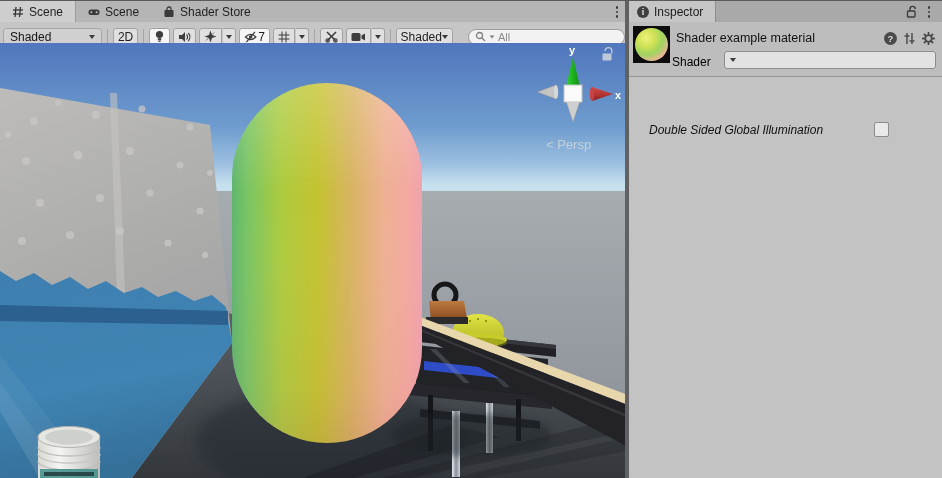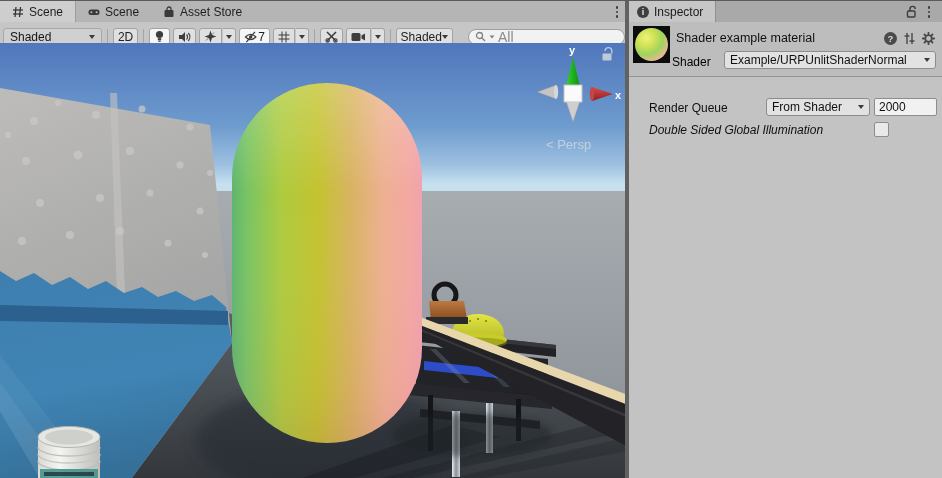--- a/index.html
+++ b/index.html
@@ -18,21 +18,21 @@
 
   #toolbar { position:absolute; left:0; top:21px; width:100%; height:30px; background:#c6c6c6; border-bottom:1px solid #8f8f8f; display:flex; align-items:center; padding:0 3px; gap:3px; }
   .tbtn { height:17px; background:#e0e0e0; border:1px solid #a3a3a3; border-radius:3px; display:flex; align-items:center; justify-content:center; padding:0 4px; color:#222; }
   .tbtn.on { background:#f6f6f6; }
   .tbtn.arrbtn { padding:0 3px; margin-left:-2px; border-left:none; border-top-left-radius:0; border-bottom-left-radius:0; }
   .tbtn.iconright { border-top-right-radius:0; border-bottom-right-radius:0; }
   .dropdown-flat { height:17px; width:122px; background:#d0d0d0; border:1px solid #a8a8a8; border-radius:3px; display:flex; align-items:center; justify-content:space-between; padding:0 6px; }
   .arr { width:0; height:0; border-left:3.5px solid transparent; border-right:3.5px solid transparent; border-top:4.5px solid #3b3b3b; }
   .vsep { width:1px; height:15px; background:#a5a5a5; margin:0 2px; }
   #search-wrap { margin-left:12px; height:16px; width:166px; background:#f2f2f2; border:1px solid #9e9e9e; border-radius:9px; display:flex; align-items:center; padding:0 6px; gap:3px; }
-  #search-wrap input { border:none; outline:none; background:transparent; width:120px; font-size:14px; font-family:"Liberation Sans",sans-serif; color:#333; }
+  #search-wrap input { border:none; outline:none; background:transparent; width:120px; font-size:11px; font-family:"Liberation Sans",sans-serif; color:#333; }
   #search-wrap input::placeholder { color:#8b8b8b; }
 
   #viewport { position:absolute; left:0; top:42px; width:628px; height:436px; display:block; }
 
   
   #divider { position:absolute; left:625px; top:0; width:4px; height:478px; background:#616161; }
 
   
   #inspector { position:absolute; left:629px; top:0; width:313px; height:478px; background:#c3c3c3; }
   #insp-tabstrip { position:absolute; left:0; top:0; width:100%; height:21px; background:#a9a9a9; }
@@ -85,21 +85,21 @@
           <circle cx="3.4" cy="6.2" r="1" fill="#bdbdbd"></circle>
             <circle cx="8.6" cy="6.2" r="1" fill="#bdbdbd"></circle>
         </svg>
         <span>Scene</span>
       </div>
       <div class="tab">
         <svg class="ticon" viewBox="0 0 12 12">
           <rect x="1.5" y="4" width="9" height="7" rx="1" fill="#3a3a3a"></rect>
           <path d="M4 4 V3 a2 2 0 0 1 4 0 V4" fill="none" stroke="#3a3a3a" stroke-width="1.3"></path>
         </svg>
-        <span>Asset Store</span>
+        <span>Shader Store</span>
       </div>
       <div class="kebab">
           <i></i>
           <i></i>
           <i></i>
         </div>
     </div>
 
     <div id="toolbar">
       <div class="dropdown-flat">
@@ -426,32 +426,23 @@
               <line x1="10.6" y1="6.5" x2="12.2" y2="6.5"></line>
             <line x1="2.5" y1="2.5" x2="3.6" y2="3.6"></line>
               <line x1="9.4" y1="9.4" x2="10.5" y2="10.5"></line>
             <line x1="2.5" y1="10.5" x2="3.6" y2="9.4"></line>
               <line x1="9.4" y1="3.6" x2="10.5" y2="2.5"></line>
           </g>
         </svg>
       </div>
       <div id="shader-row-label">Shader</div>
       <div class="udrop" id="shader-dropdown">
-        <span>Example/URPUnlitShaderNormal</span>
         <span class="arr"></span>
       </div>
     </div>
 
-    <div id="rq-row">
-      <div id="rq-label">Render Queue</div>
-      <div class="udrop" id="rq-dropdown">
-        <span>From Shader</span>
-        <span class="arr"></span>
-      </div>
-      <div id="rq-value">2000</div>
-    </div>
 
     <div id="dsgi-row">
       <div id="dsgi-label">Double Sided Global Illumination</div>
       <div id="dsgi-checkbox"></div>
     </div>
   </div>
 </div>
 
 </body></html>

